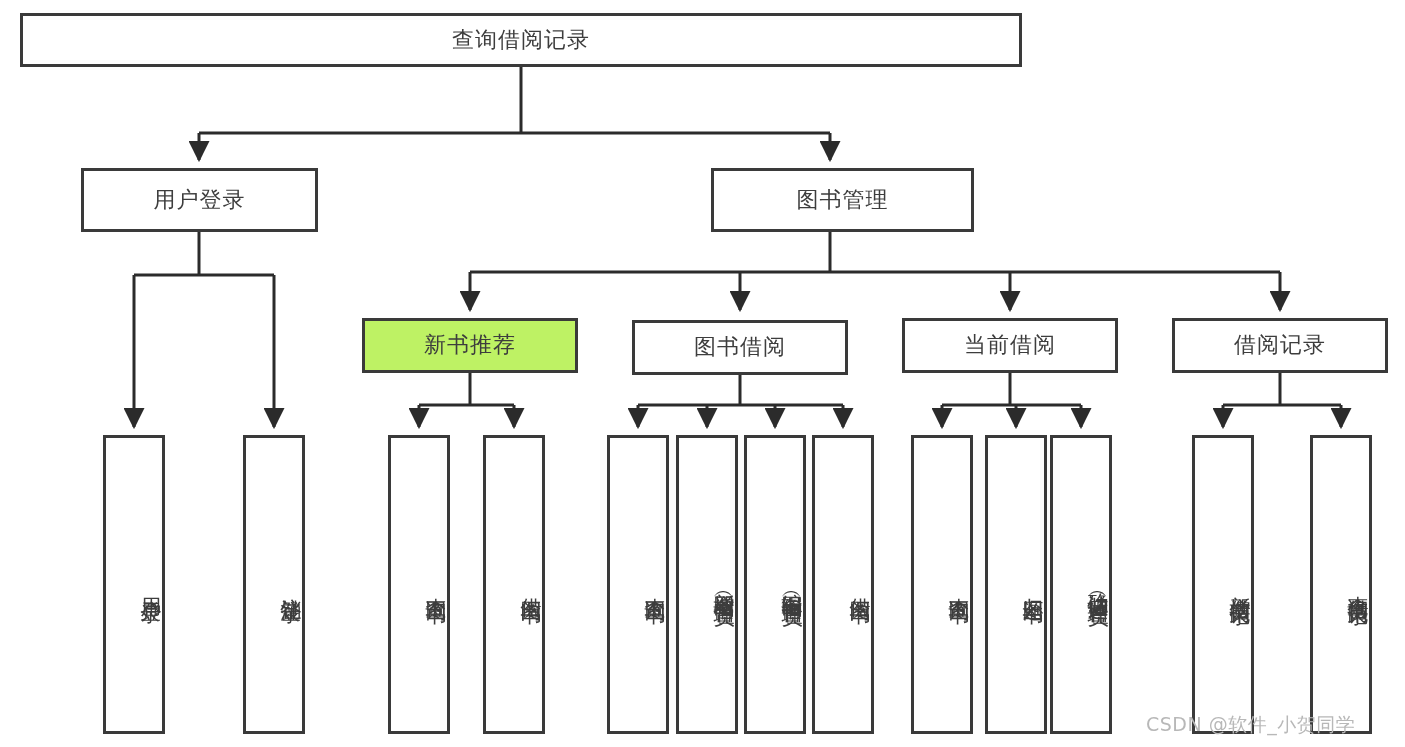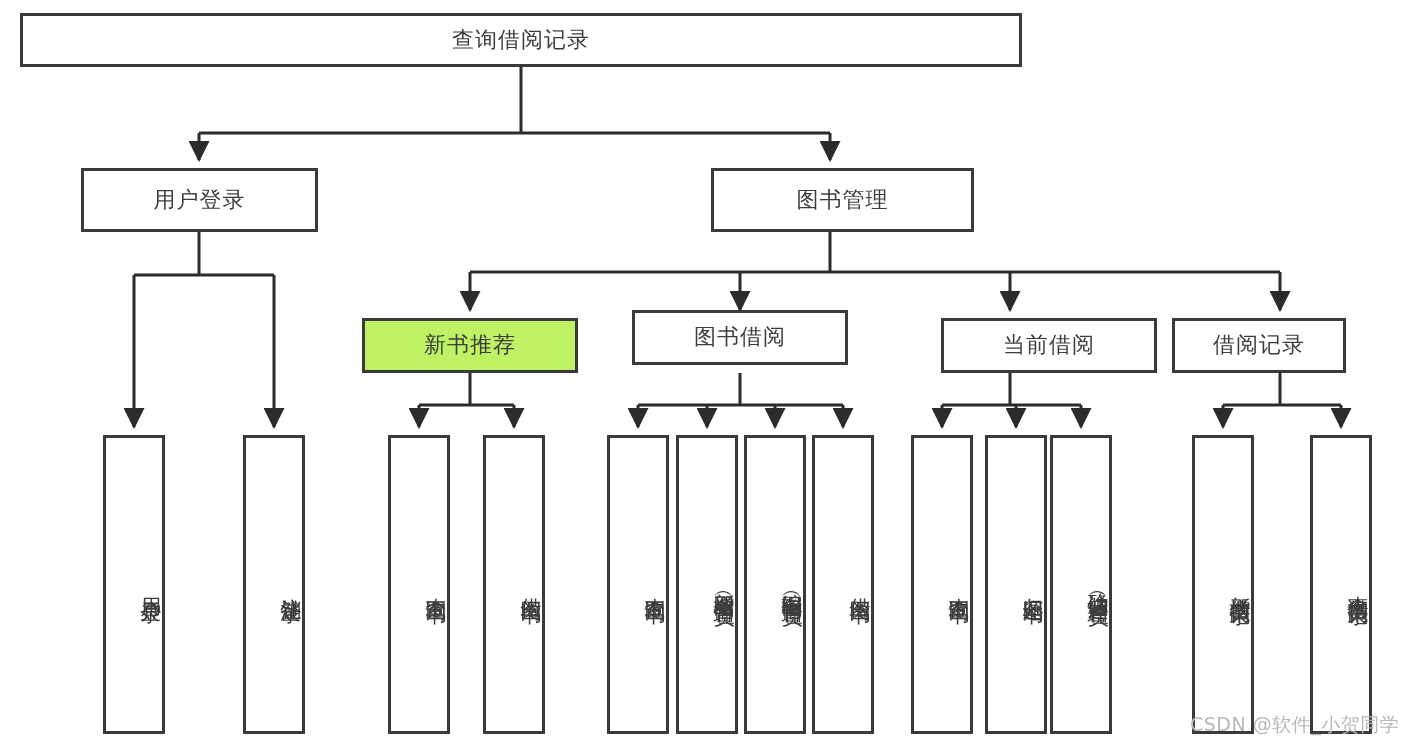--- a/index.html
+++ b/index.html
@@ -52,21 +52,21 @@
     align-items: flex-start;
     justify-content: center;
   }
   .node.v .vtext {
     writing-mode: vertical-rl;
     text-orientation: upright;
     white-space: nowrap;
   }
   #watermark {
     position: absolute;
-    left: 1190px;
+    left: 1146px;
     top: 712px;
     font-size: 19px;
     color: #b8b8b8;
     letter-spacing: 0.5px;
     z-index: 3;
     white-space: nowrap;
     font-family: "DejaVu Sans", "Liberation Sans", sans-serif;
   }
 </style>
 </head>
@@ -131,27 +131,27 @@
   <div class="node h" style="left: 81px; top: 168px; width: 237px; height: 64px; border-color: rgb(58, 58, 58); color: rgb(61, 61, 61); background: rgb(255, 255, 255);">
     <span>用户登录</span>
   </div>
   <div class="node h" style="left: 711px; top: 168px; width: 263px; height: 64px; border-color: rgb(58, 58, 58); color: rgb(61, 61, 61); background: rgb(255, 255, 255);">
     <span>图书管理</span>
   </div>
 
   <div class="node h" style="left: 362px; top: 318px; width: 216px; height: 55px; border-color: rgb(58, 58, 58); color: rgb(61, 61, 61); background: #bef264;">
     <span>新书推荐</span>
   </div>
-  <div class="node h" style="left: 632px; top: 310px; width: 216px; height: 55px; border-color: rgb(58, 58, 58); color: rgb(61, 61, 61); background: rgb(255, 255, 255);">
+  <div class="node h" style="left: 632px; top: 320px; width: 216px; height: 55px; border-color: rgb(58, 58, 58); color: rgb(61, 61, 61); background: rgb(255, 255, 255);">
     <span>图书借阅</span>
   </div>
-  <div class="node h" style="left: 902px; top: 318px; width: 216px; height: 55px; border-color: rgb(58, 58, 58); color: rgb(61, 61, 61); background: rgb(255, 255, 255); margin-left: 39px;">
+  <div class="node h" style="left: 902px; top: 318px; width: 216px; height: 55px; border-color: rgb(58, 58, 58); color: rgb(61, 61, 61); background: rgb(255, 255, 255);">
     <span>当前借阅</span>
   </div>
-  <div class="node h" style="left: 1172px; top: 318px; width: 174px; height: 55px; border-color: rgb(58, 58, 58); color: rgb(61, 61, 61); background: rgb(255, 255, 255);">
+  <div class="node h" style="left: 1172px; top: 318px; width: 216px; height: 55px; border-color: rgb(58, 58, 58); color: rgb(61, 61, 61); background: rgb(255, 255, 255);">
     <span>借阅记录</span>
   </div>
 
   <div class="node v" style="left: 103px; top: 435px; width: 62px; height: 299px; border-color: rgb(58, 58, 58); color: rgb(61, 61, 61); background: rgb(255, 255, 255);">
     <span class="vtext">用户登录</span>
   </div>
   <div class="node v" style="left: 243px; top: 435px; width: 62px; height: 299px; border-color: rgb(58, 58, 58); color: rgb(61, 61, 61); background: rgb(255, 255, 255);">
     <span class="vtext">注销登录</span>
   </div>
   <div class="node v" style="left: 388px; top: 435px; width: 62px; height: 299px; border-color: rgb(58, 58, 58); color: rgb(61, 61, 61); background: rgb(255, 255, 255);">

